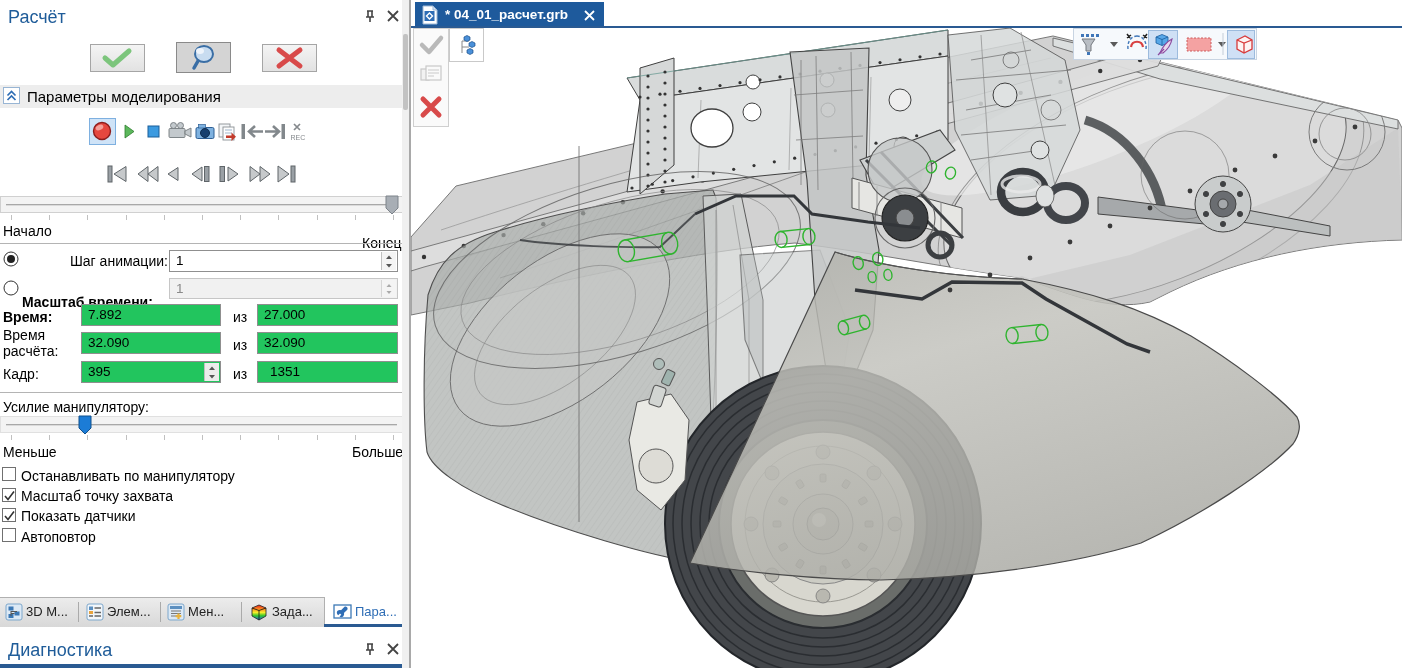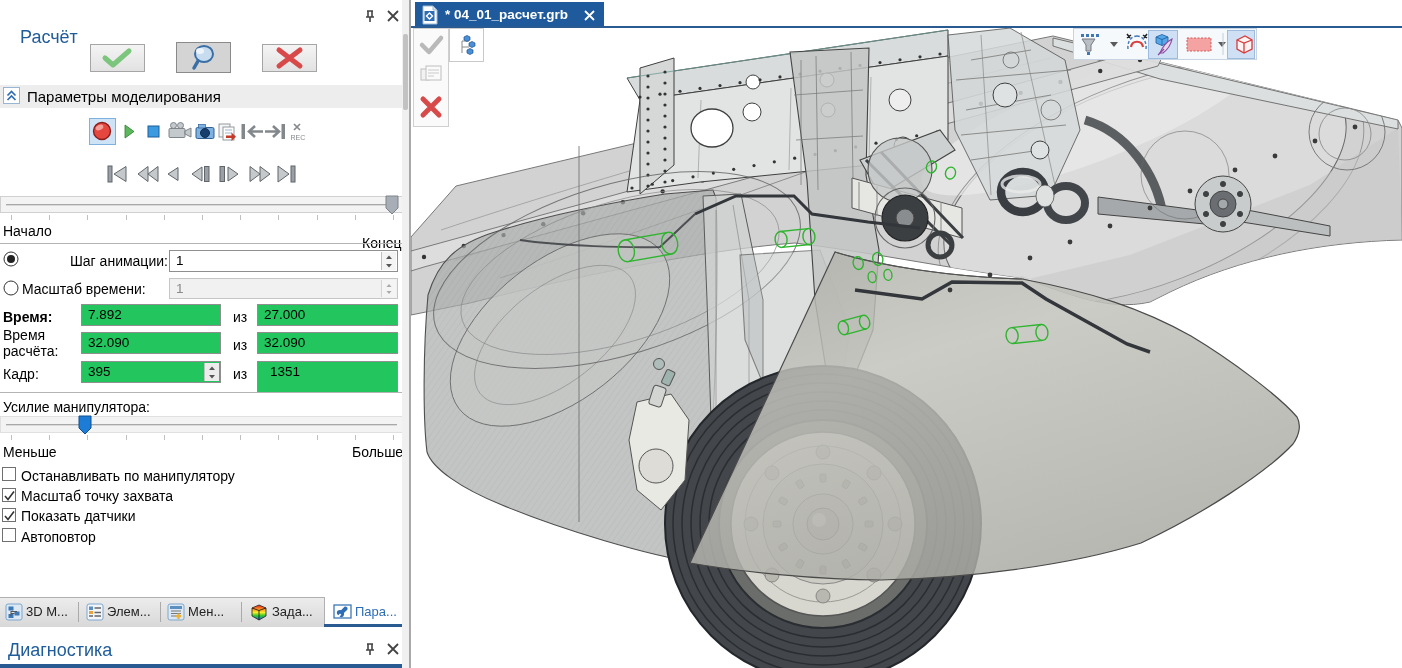--- a/index.html
+++ b/index.html
@@ -23,21 +23,21 @@
 #vp { position:absolute; left:411px; top:0; width:991px; height:668px; background:#fff; }
 #vtab { position:absolute; left:415px; top:2px; width:189px; height:25px; background:#1e5a9c;
   color:#fff; font-size:13.5px; font-weight:bold; line-height:25px; }
 #vtabbar-line { position:absolute; left:411px; top:26px; width:991px; height:2px; background:#2a5a92; }
 .tbtn { position:absolute; border:1px solid #a5a5a5; background:linear-gradient(#f4f4f4,#e2e2e2); }
 </style>
 </head>
 <body>
 <div id="panel">
 
-  <div class="lbl blueT" style="left:20px; top:7px;margin-top:20px;">Расчёт</div>
+  <div class="lbl blueT" style="left:8px; top:7px;">Расчёт</div>
   <svg class="abs" style="left:362px; top:8px;" width="40" height="18" viewBox="0 0 40 18">
     <g stroke="#444" stroke-width="1.6" fill="none">
       <path d="M5 3 L11 3 M6 3 L6 9 M10 3 L10 9 M4 9 L12 9 M8 9 L8 14"></path>
       <path d="M26 3 L36 13 M36 3 L26 13" stroke-width="1.8"></path>
     </g>
   </svg>
 
   <div class="tbtn" style="left:90px; top:44px; width:55px; height:28px;">
     <svg width="53" height="26">
         <path d="M14 13 L22 20 L38 6" stroke="#7cc57c" stroke-width="5" fill="none" stroke-linecap="round" stroke-linejoin="round"></path>
@@ -148,21 +148,21 @@
     <div class="spin">
         <svg width="14" height="19">
           <path d="M4 7 L7 3.5 L10 7 Z" fill="#555"></path>
           <path d="M4 12 L7 15.5 L10 12 Z" fill="#555"></path>
         </svg>
       </div>
   </div>
   <svg class="abs" style="left:3px; top:280px;" width="16" height="16">
       <circle cx="8" cy="8" r="7" fill="#fff" stroke="#333"></circle>
     </svg>
-  <div class="lbl" style="left:22px; top:281px;">Масштаб времени:</div>
+  <div class="lbl" style="left:22px; top:294px;font-weight:bold;">Масштаб времени:</div>
   <div class="field" style="left:169px; top:278px; width:229px; height:21px; background:#f1f1f1; border-color:#c6c6c6; color:#8a8a8a;">1
     <div class="spin" style="border-left-color:#d5d5d5;">
         <svg width="14" height="18">
           <path d="M4.5 7 L7 4 L9.5 7 Z" fill="#aaa"></path>
           <path d="M4.5 11 L7 14 L9.5 11 Z" fill="#aaa"></path>
         </svg>
       </div>
   </div>
 
   <div class="lbl" style="left:3px; top:309px;font-weight:bold;">Время:</div>
@@ -176,23 +176,23 @@
   <div class="lbl" style="left:3px; top:366px;">Кадр:</div>
   <div class="field" style="left:81px; top:361px; width:140px; height:22px;">395
     <div class="spin" style="background:#ececec;">
         <svg width="14" height="19">
           <path d="M4 7 L7 3.5 L10 7 Z" fill="#555"></path>
           <path d="M4 12 L7 15.5 L10 12 Z" fill="#555"></path>
         </svg>
       </div>
   </div>
   <div class="lbl" style="left:233px; top:366px;">из</div>
-  <div class="field" style="left:257px; top:361px; width:141px; height:32px;padding-left:12px;">1351</div>
+  <div class="field" style="left:257px; top:361px; width:141px; height:22px;padding-left:12px;">1351</div>
   <div class="sep" style="top:392px;"></div>
-  <div class="lbl" style="left:3px; top:399px;">Усилие манипулятора:</div>
+  <div class="lbl" style="left:3px; top:399px;">Усилие манипулятору:</div>
 
   <div class="abs" style="left:0; top:416px; width:403px; height:17px; background:#f3f3f3; border:1px solid #e0e0e0;"></div>
   <div class="abs" style="left:6px; top:424px; width:391px; height:2px; background:#dadada; border-top:1px solid #a8a8a8;"></div>
   <svg class="abs" style="left:77px; top:414px;" width="16" height="22">
       <path d="M2 2 L14 2 L14 14 L8 20 L2 14 Z" fill="#1c7cd6" stroke="#11508c"></path>
     </svg>
   <div id="ticks2">
       <div class="tick" style="left: 11px; top: 435px;"></div>
       <div class="tick" style="left: 49.2px; top: 435px;"></div>
       <div class="tick" style="left: 87.4px; top: 435px;"></div>

